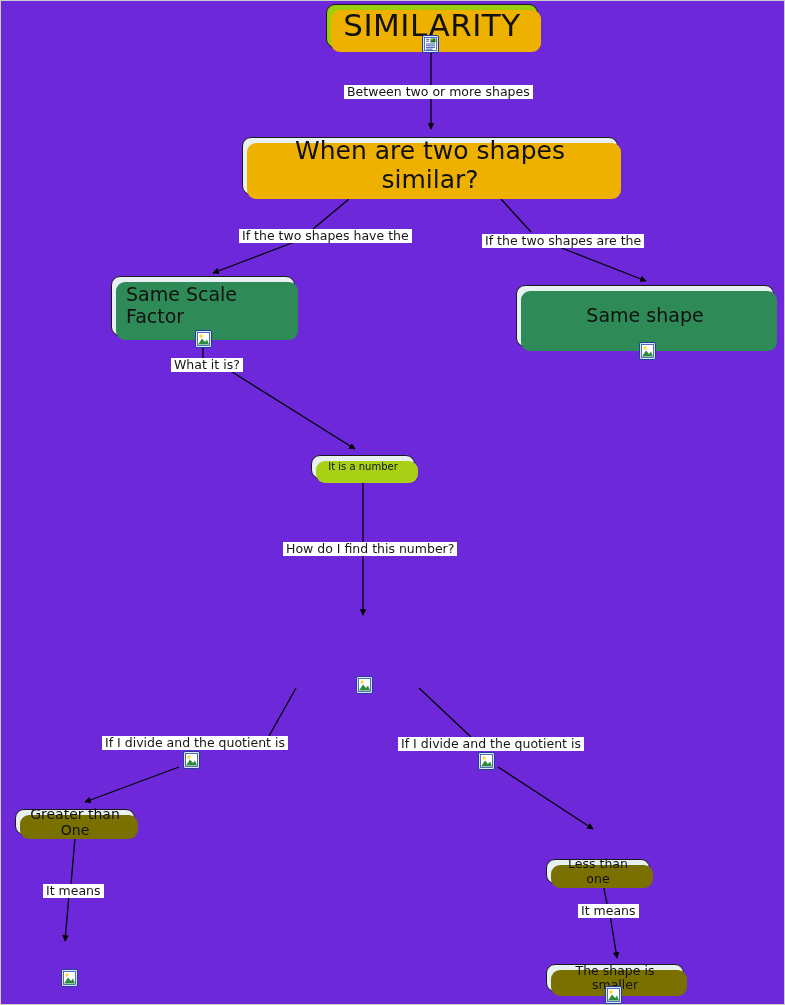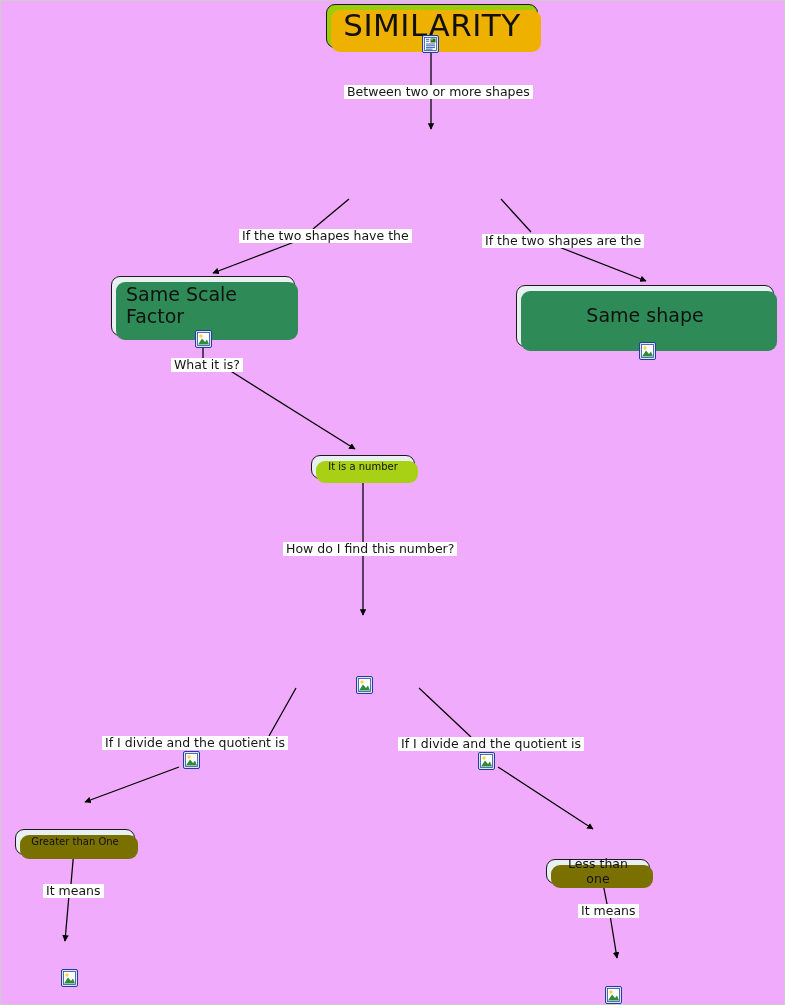--- a/index.html
+++ b/index.html
@@ -9,21 +9,21 @@
     background: #ffffff;
   }
   body {
     font-family: "DejaVu Sans", sans-serif;
     -webkit-font-smoothing: antialiased;
   }
   #canvas {
     position: relative;
     width: 785px;
     height: 1005px;
-    background: #f0abfc;
+    background: #6d28d9;
     overflow: hidden;
     border: 1px solid #cccccc;
     box-sizing: border-box;
   }
   #edges {
     position: absolute;
     left: 0;
     top: 0;
     width: 785px;
     height: 1005px;
@@ -92,22 +92,21 @@
   #n-number {
     left: 310px; top: 454px; width: 104px; height: 24px;
     font-size: 10px;
   }
   #n-dividing {
     left: 252px; top: 621px; width: 220px; height: 63px;
     font-size: 13px;
   }
   #n-greater {
     left: 14px; top: 808px; width: 120px; height: 26px;
-    font-size: 10px;
-    margin-top: 20px;
+    font-size: 14px;
   }
   #n-less {
     left: 545px; top: 834px; width: 104px; height: 25px;
     font-size: 12.5px;
     margin-top: 24px;
   }
   #n-bigger {
     left: 5px; top: 946px; width: 128px; height: 28px;
     font-size: 12.5px;
   }
@@ -197,20 +196,23 @@
 
       <line x1="598" y1="862" x2="606" y2="903"></line>
       <line x1="609" y1="914" x2="616" y2="957" marker-end="url(#arrow)"></line>
     </g>
   </svg>
 
   <div class="node fill-green sh-gold" id="n-similarity">
     <span class="node-label">SIMILARITY</span>
   </div>
 
+  <div class="node fill-pale sh-gold" id="n-question">
+    <span class="node-label">When are two shapes similar?</span>
+  </div>
 
   <div class="node fill-pale sh-green" id="n-scale">
     <span class="node-label">Same Scale Factor</span>
   </div>
 
   <div class="node fill-pale sh-green" id="n-sameshape">
     <span class="node-label">Same shape</span>
   </div>
 
   <div class="node fill-pale sh-chart" id="n-number">
@@ -220,20 +222,23 @@
 
   <div class="node fill-pale sh-olive" id="n-greater">
     <span class="node-label">Greater than One</span>
   </div>
 
   <div class="node fill-pale sh-olive" id="n-less">
     <span class="node-label">Less than one</span>
   </div>
 
 
+  <div class="node fill-pale sh-olive" id="n-smaller">
+    <span class="node-label">The shape is smaller</span>
+  </div>
 
   <div class="edge-label" id="l-between">Between two or more shapes</div>
   <div class="edge-label" id="l-havethe">If the two shapes have the</div>
   <div class="edge-label" id="l-arethe">If the two shapes are the</div>
   <div class="edge-label" id="l-whatitis">What it is?</div>
   <div class="edge-label" id="l-howfind">How do I find this number?</div>
   <div class="edge-label" id="l-quot-left">If I divide and the quotient is</div>
   <div class="edge-label" id="l-quot-right">If I divide and the quotient is</div>
   <div class="edge-label" id="l-means-left">It means</div>
   <div class="edge-label" id="l-means-right">It means</div>

